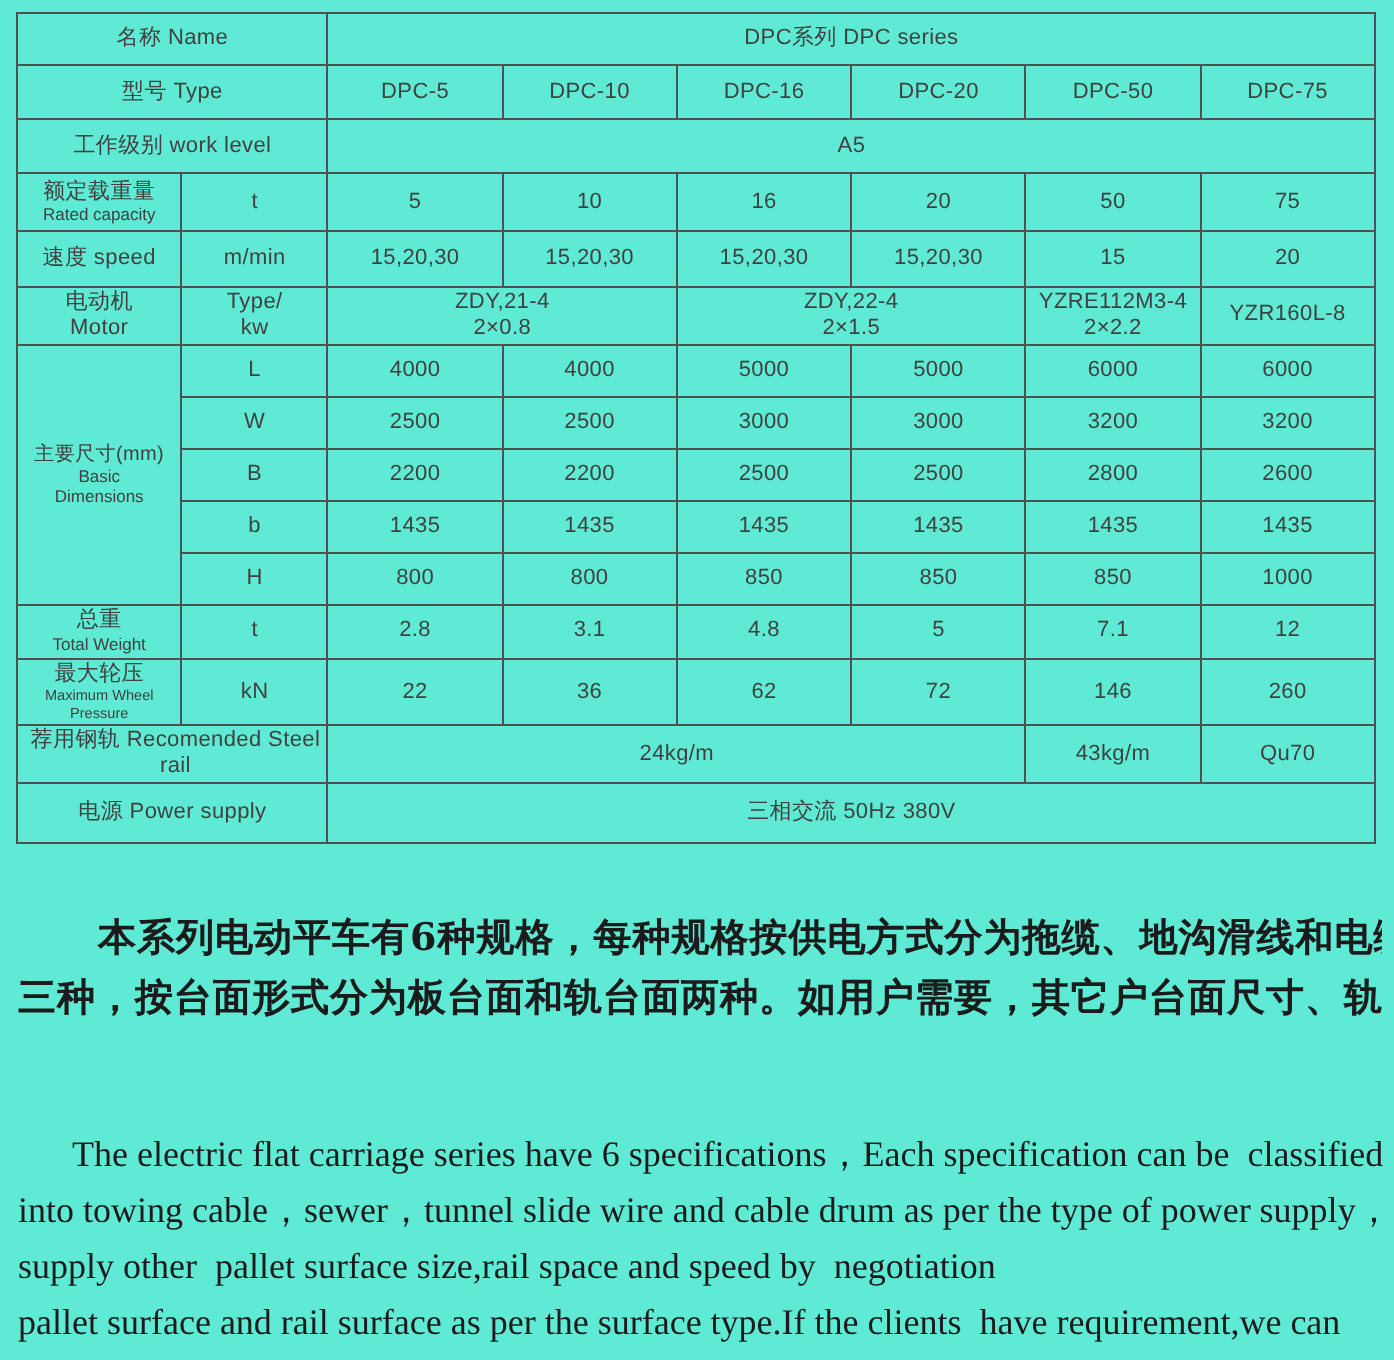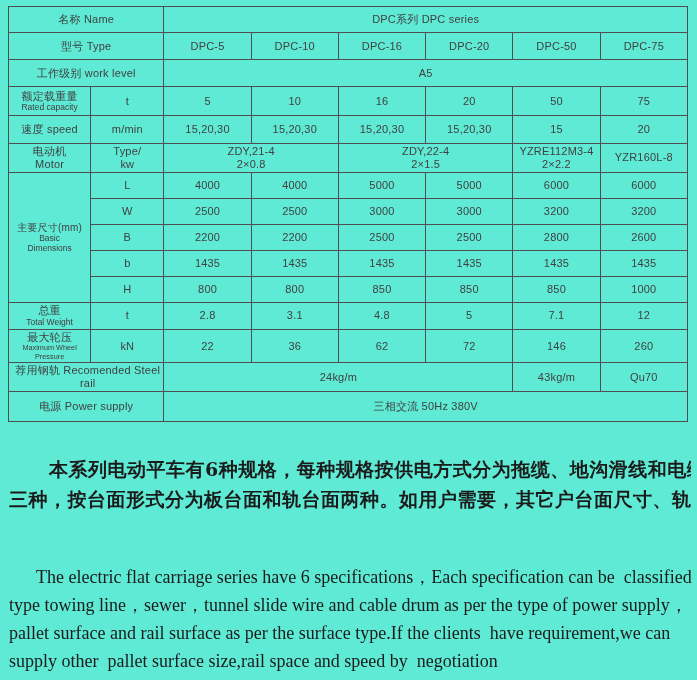--- a/index.html
+++ b/index.html
@@ -226,18 +226,18 @@
   </tbody>
     </table>
 
   <div class="zh-para">
     <div class="line first">本系列电动平车有6种规格，每种规格按供电方式分为拖缆、地沟滑线和电缆卷筒</div>
     <div class="line">三种，按台面形式分为板台面和轨台面两种。如用户需要，其它户台面尺寸、轨距和</div>
   </div>
 
   <div class="en-para">
     <div class="line first">The electric flat carriage series have 6 specifications，Each specification can be  classified</div>
-    <div class="line">type towing line，sewer，tunnel slide wire and cable drum as per the type of power supply，</div>
+    <div class="line">into towing cable，sewer，tunnel slide wire and cable drum as per the type of power supply，</div>
+    <div class="line">supply other  pallet surface size,rail space and speed by  negotiation</div>
     <div class="line">pallet surface and rail surface as per the surface type.If the clients  have requirement,we can</div>
-    <div class="line">supply other  pallet surface size,rail space and speed by  negotiation</div>
   </div>
 
 </div>
 
 </body></html>

